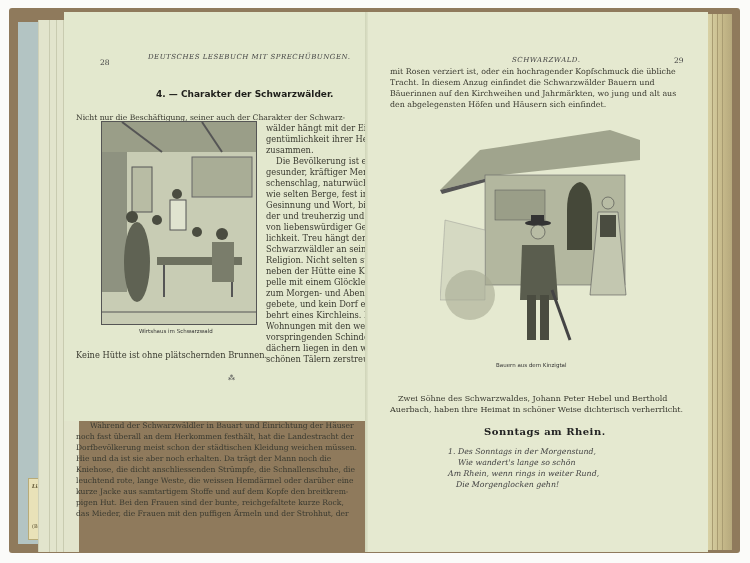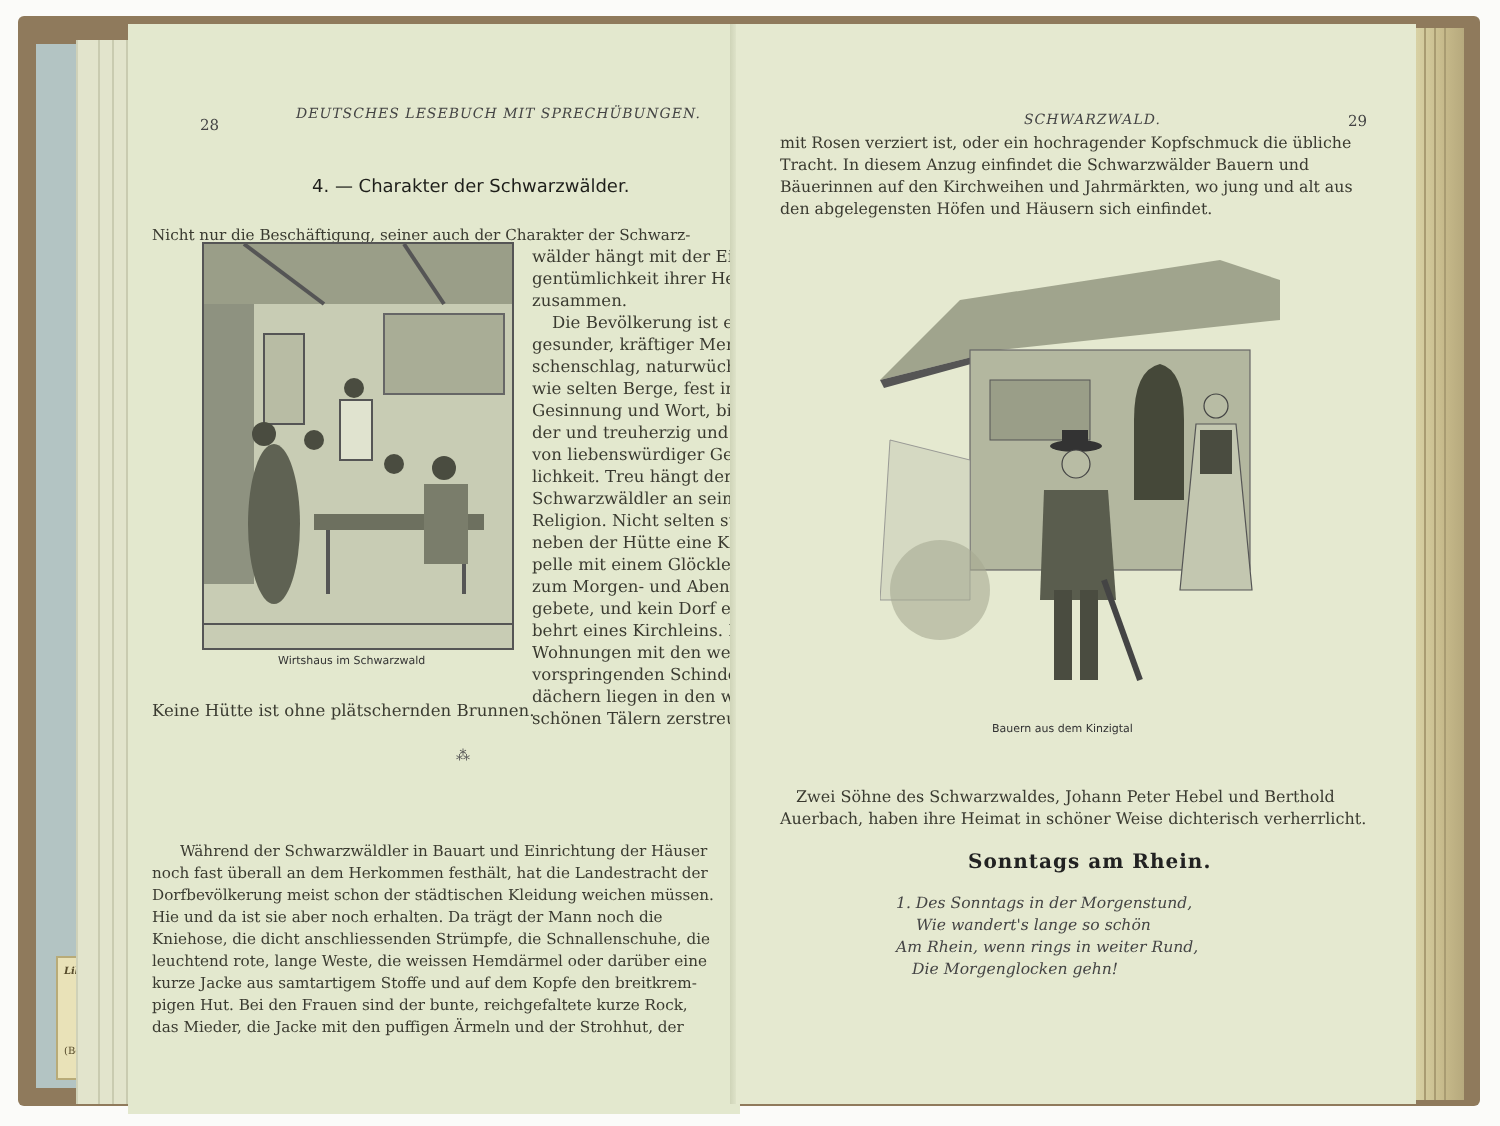--- a/index.html
+++ b/index.html
@@ -4,28 +4,28 @@
 <style>
   html, body { margin:0; padding:0; }
   body { width:750px; height:563px; background:#fbfbf9; position:relative; overflow:hidden; font-family:"DejaVu Serif", serif; }
   .cover { position:absolute; left:9px; top:8px; width:731px; height:545px; background:#8f7a5c; border-radius:3px; }
   .left-endpaper { position:absolute; left:18px; top:22px; width:30px; height:522px; background:#b3c4c3; }
   .label { position:absolute; left:28px; top:478px; width:24px; height:60px; background:#e9e2b8; border:1px solid #b8ab78; }
   .label span { position:absolute; font-size:5px; color:#554a2a; left:3px; }
   .page-stack-left { position:absolute; left:38px; top:20px; width:40px; height:532px; background:#e2e4cc; border-left:1px solid #cfd1b8; }
   .stack-line { position:absolute; top:0; bottom:0; width:1px; background:#c9cbb0; }
   .page { position:absolute; background:#e4e8cf; }
-  .page-left { left:64px; top:12px; width:306px; height:545px; background:#e3e8ce; }
+  .page-left { left:64px; top:12px; width:306px; height:409px; background:#e3e8ce; }
   .page-right { left:368px; top:12px; width:340px; height:540px; background:#e5e9d0; }
   .gutter { position:absolute; left:365px; top:12px; width:8px; height:540px; background:linear-gradient(90deg,#cfd4b8,#e7ebd3 60%,#d9ddc2); }
   .right-edge { position:absolute; left:708px; top:14px; width:24px; height:536px; background:linear-gradient(90deg,#d8d1a4,#c6b98a 60%,#b6a97d); }
   .right-edge .ln { position:absolute; top:0; bottom:0; width:1px; background:#a99c72; }
   .t { position:absolute; color:#3a3a30; white-space:nowrap; }
   .body { font-size:8.3px; line-height:11.2px; }
-  .head { font-family:"DejaVu Sans", sans-serif; font-size:9px; color:#1e1e1a; }
+  .head { font-family:"DejaVu Sans", sans-serif; font-size:9px; color:#1e1e1a;font-weight:bold; }
   .runhead { font-size:7px; letter-spacing:0.5px; color:#444;font-style:italic; }
   .pnum { font-size:7.5px; color:#444; }
   .caption { font-family:"DejaVu Sans", sans-serif; font-size:5.5px; color:#333; }
   .fraktur-title { font-family:"DejaVu Serif", serif; font-weight:bold; font-size:10px; color:#222; letter-spacing:0.5px; }
   .verse { font-size:7.8px; color:#444; font-style:italic; line-height:11px; }
   .illus { position:absolute; border:1px solid #555; overflow:hidden; }
   .star { font-size:7px; color:#555; }
 </style>
 </head>
 <body>
@@ -104,21 +104,21 @@
 
   <div>
     <div class="t body" style="left:26px;top:408px;font-size:7.6px">Während der Schwarzwäldler in Bauart und Einrichtung der Häuser</div>
     <div class="t body" style="left:12px;top:419px;font-size:7.6px">noch fast überall an dem Herkommen festhält, hat die Landestracht der</div>
     <div class="t body" style="left:12px;top:430px;font-size:7.6px">Dorfbevölkerung meist schon der städtischen Kleidung weichen müssen.</div>
     <div class="t body" style="left:12px;top:441px;font-size:7.6px">Hie und da ist sie aber noch erhalten. Da trägt der Mann noch die</div>
     <div class="t body" style="left:12px;top:452px;font-size:7.6px">Kniehose, die dicht anschliessenden Strümpfe, die Schnallenschuhe, die</div>
     <div class="t body" style="left:12px;top:463px;font-size:7.6px">leuchtend rote, lange Weste, die weissen Hemdärmel oder darüber eine</div>
     <div class="t body" style="left:12px;top:474px;font-size:7.6px">kurze Jacke aus samtartigem Stoffe und auf dem Kopfe den breitkrem-</div>
     <div class="t body" style="left:12px;top:485px;font-size:7.6px">pigen Hut. Bei den Frauen sind der bunte, reichgefaltete kurze Rock,</div>
-    <div class="t body" style="left:12px;top:496px;font-size:7.6px">das Mieder, die Jacke mit den puffigen Ärmeln und der Strohhut, der</div>
+    <div class="t body" style="left:12px;top:496px;font-size:7.6px">das Mieder, die Frauen mit den puffigen Ärmeln und der Strohhut, der</div>
   </div>
 </div>
 
 <div class="gutter"></div>
 
 <div class="page page-right">
   <div class="t runhead" style="left:144px;top:44px">SCHWARZWALD.</div>
   <div class="t pnum" style="left:306px;top:44px">29</div>
 
   <div>

